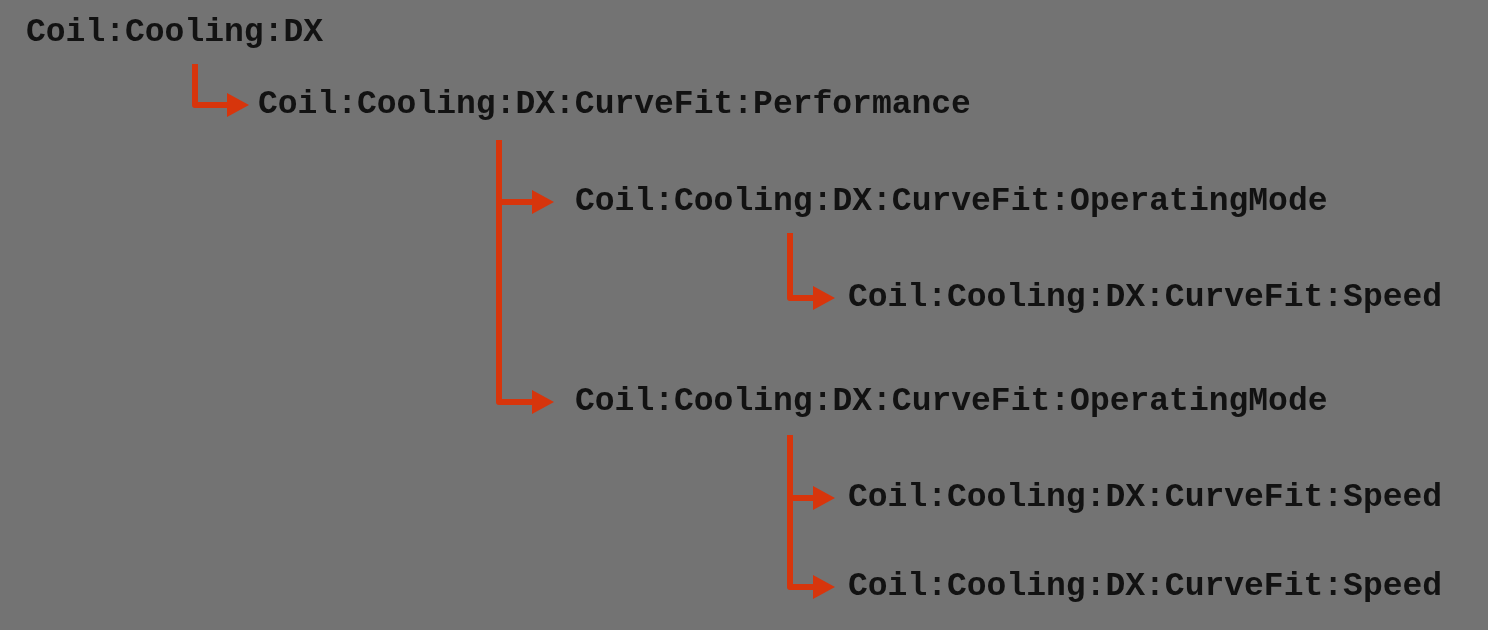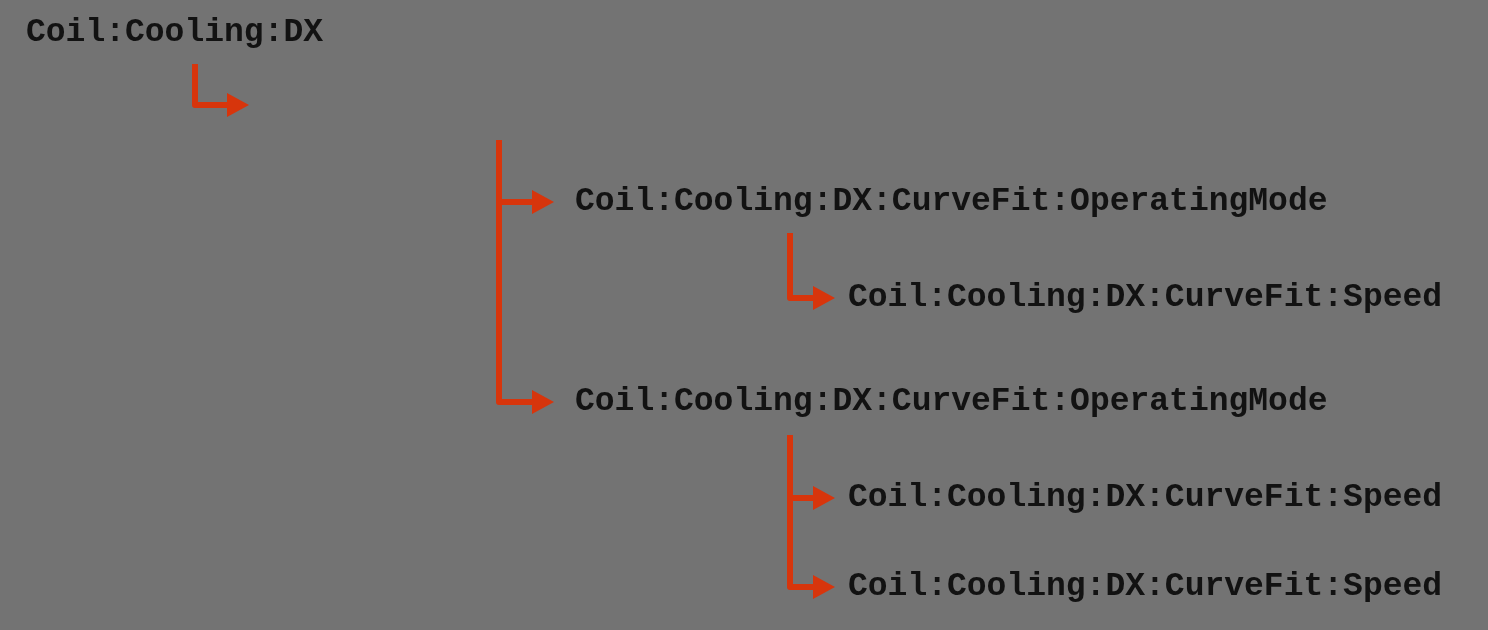--- a/index.html
+++ b/index.html
@@ -53,20 +53,21 @@
     <path class="link" d="M195,64 L195,105 L228,105" marker-end="url(#arrowhead)"></path>
     <path class="link" d="M499,140 L499,402 L533,402" marker-end="url(#arrowhead)"></path>
     <path class="link" d="M499,202 L533,202" marker-end="url(#arrowhead)"></path>
     <path class="link" d="M790,233 L790,298 L814,298" marker-end="url(#arrowhead)"></path>
     <path class="link" d="M790,435 L790,587 L814,587" marker-end="url(#arrowhead)"></path>
     <path class="link" d="M790,498 L814,498" marker-end="url(#arrowhead)"></path>
   </svg>
 
   <div class="node" style="left: 26px; top: 13px; color: rgb(18, 18, 18);">Coil:Cooling:DX</div>
 
+  <div class="node" style="left: 258px; top: 85px; color: rgb(18, 18, 18);">Coil:Cooling:DX:CurveFit:Performance</div>
 
   <div class="node" style="left: 575px; top: 182px; color: rgb(18, 18, 18);">Coil:Cooling:DX:CurveFit:OperatingMode</div>
 
   <div class="node" style="left: 848px; top: 278px; color: rgb(18, 18, 18);">Coil:Cooling:DX:CurveFit:Speed</div>
 
   <div class="node" style="left: 575px; top: 382px; color: rgb(18, 18, 18);">Coil:Cooling:DX:CurveFit:OperatingMode</div>
 
   <div class="node" style="left: 848px; top: 478px; color: rgb(18, 18, 18);">Coil:Cooling:DX:CurveFit:Speed</div>
 
   <div class="node" style="left: 848px; top: 567px; color: rgb(18, 18, 18);">Coil:Cooling:DX:CurveFit:Speed</div>

